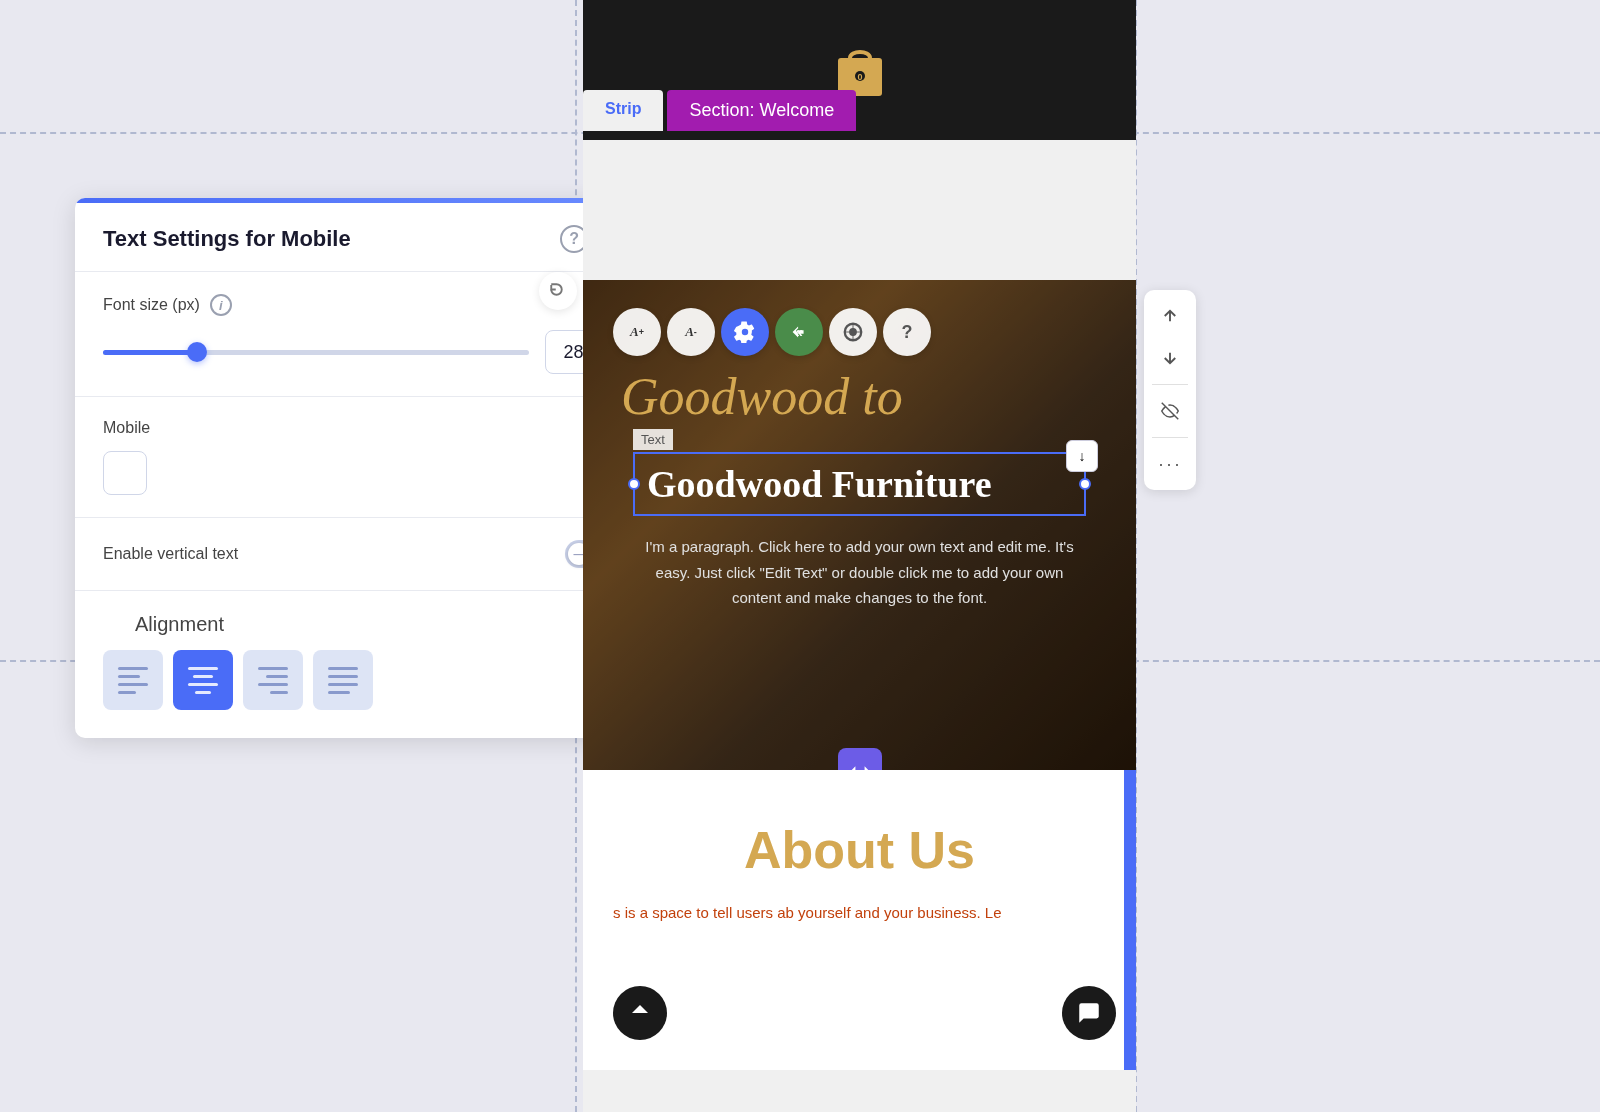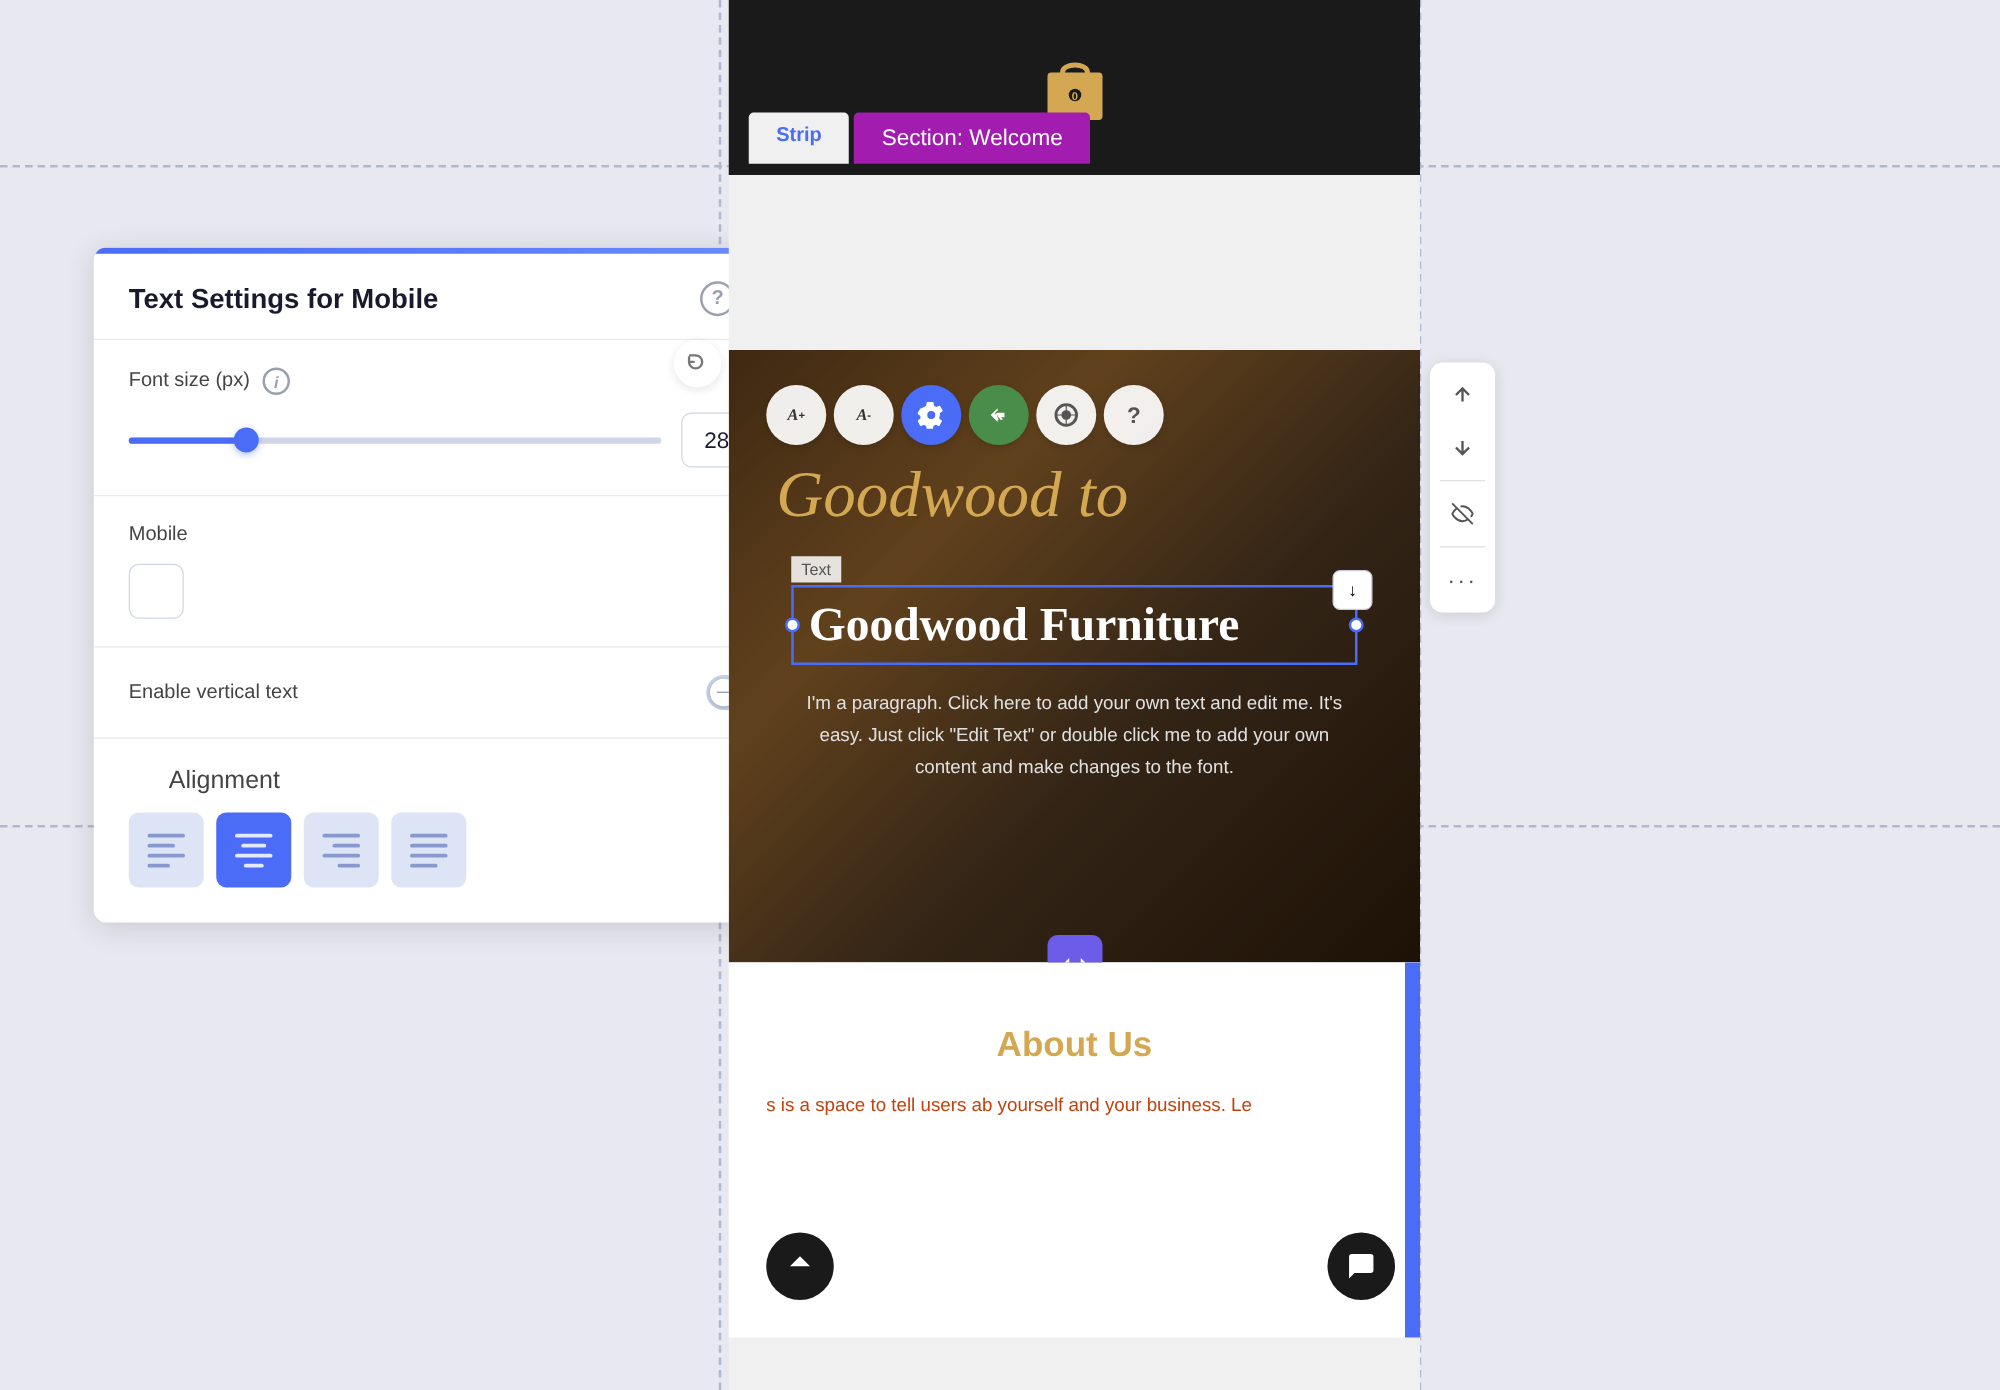--- a/index.html
+++ b/index.html
@@ -436,21 +436,21 @@
     }
 
     
     .about-section {
       width: 100%;
       background: #fff;
       padding: 50px 30px 40px;
       position: relative;
     }
     .about-title {
-      font-size: 28px;
+      font-size: 52px;
       color: #d4a852;
       font-weight: 700;
       text-align: center;
       margin-bottom: 20px;
     }
     .about-text {
       font-size: 15px;
       color: #c2410c;
       line-height: 1.7;
     }
@@ -642,21 +642,21 @@
   <div class="site-top-bar">
 
     <svg width="52" height="60" viewBox="0 0 52 60" fill="none" xmlns="http://www.w3.org/2000/svg">
       <rect x="4" y="18" width="44" height="38" rx="3" fill="#d4a852"></rect>
       <path d="M16 18 C16 10 36 10 36 18" stroke="#d4a852" stroke-width="4" fill="none" stroke-linecap="round"></path>
       <circle cx="26" cy="36" r="5" fill="#1a1a1a"></circle>
       <text x="26" y="40" text-anchor="middle" fill="#d4a852" font-size="9" font-weight="bold">0</text>
     </svg>
   </div>
 
-  <div style="position:absolute; top:90px; left:16px; display:flex; z-index:20;">
+  <div style="position:absolute; top:90px; left:0; display:flex; z-index:20;">
     <div class="site-tab strip">Strip</div>
     <div class="site-tab section">Section: Welcome</div>
   </div>
 
   <div class="hero-section" style="margin-top: 140px; position:relative;">
     <div class="hero-bg"></div>
     <div class="hero-overlay"></div>
     <div class="hero-content">
 
       <div class="text-toolbar">
@@ -689,21 +689,21 @@
         </div>
         <div class="toolbar-icon">
           <span style="font-size:18px; font-weight:700; color:#555;">?</span>
         </div>
       </div>
 
       <div style="padding-left: 8px;">
         <span class="welcome-text">Goodwood to</span>
       </div>
 
-      <div class="text-element-wrapper" style="margin-top: 20px;">
+      <div class="text-element-wrapper" style="margin-top: 4px;">
         <div class="text-element-label">Text</div>
         <div class="text-element-box">
           <div class="text-anchor-left"></div>
           <div class="text-anchor-right"></div>
           <div class="text-download-icon">↓</div>
           <div class="text-element-title">Goodwood Furniture</div>
         </div>
       </div>
 
       <p class="hero-paragraph">I'm a paragraph. Click here to add your own text and edit me. It's easy. Just click "Edit Text" or double click me to add your own content and make changes to the font.</p>

